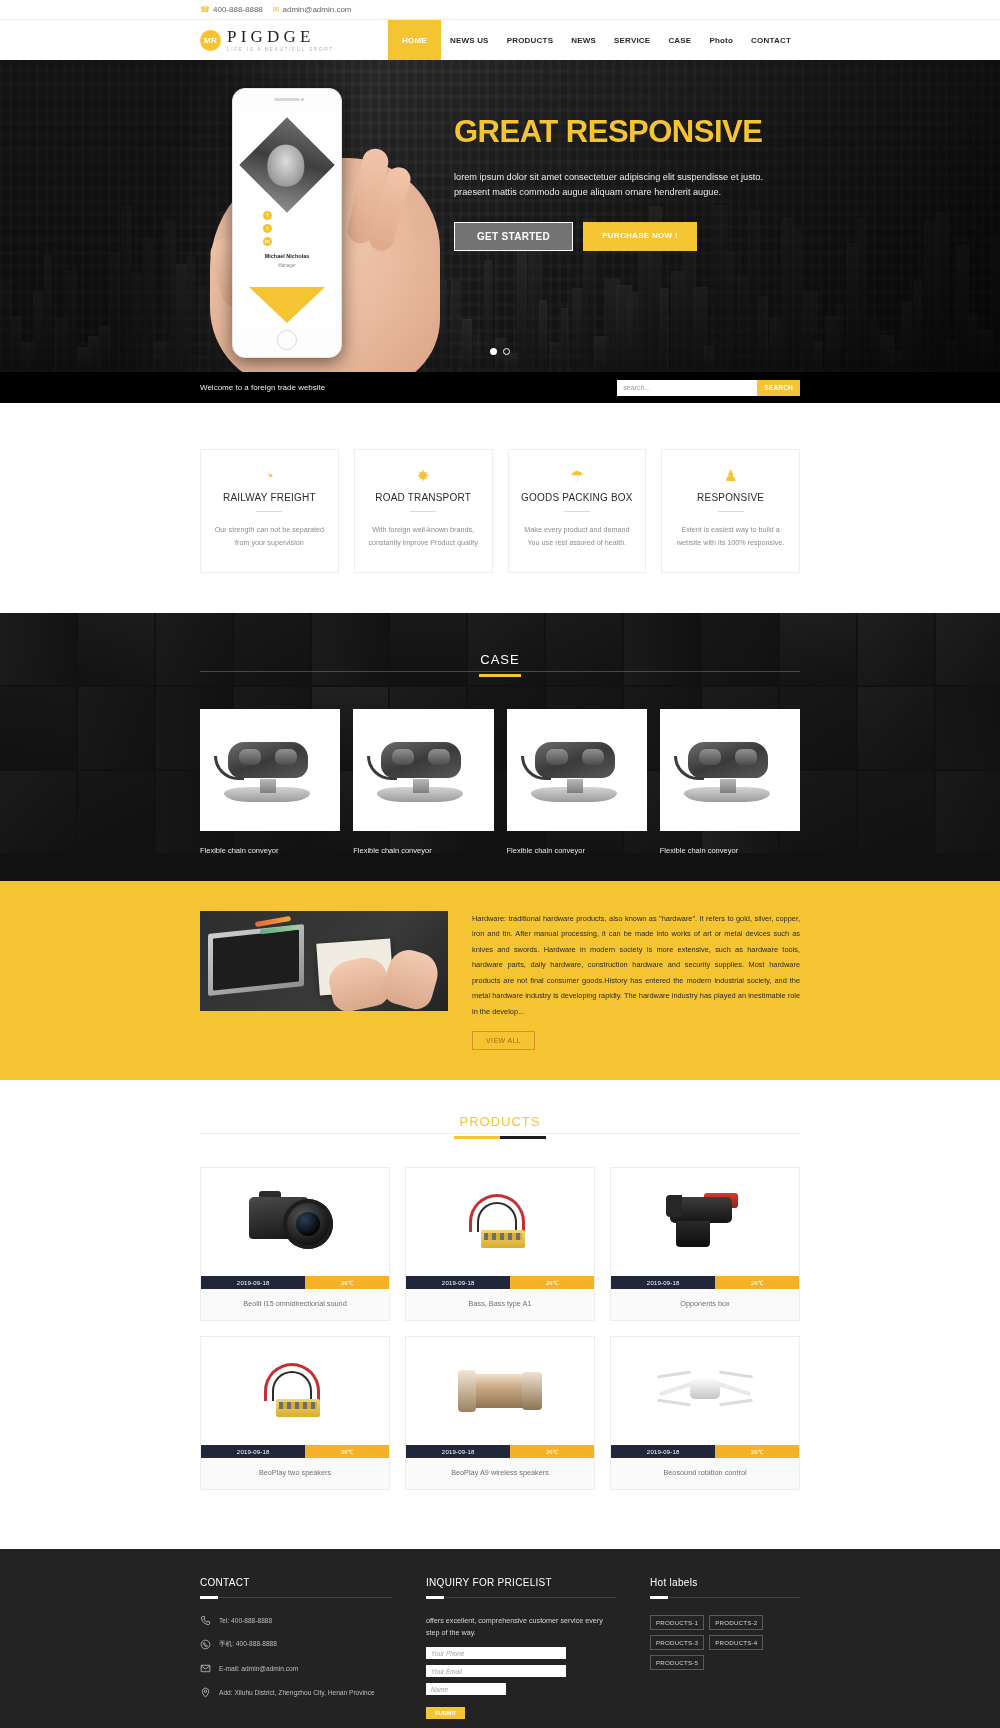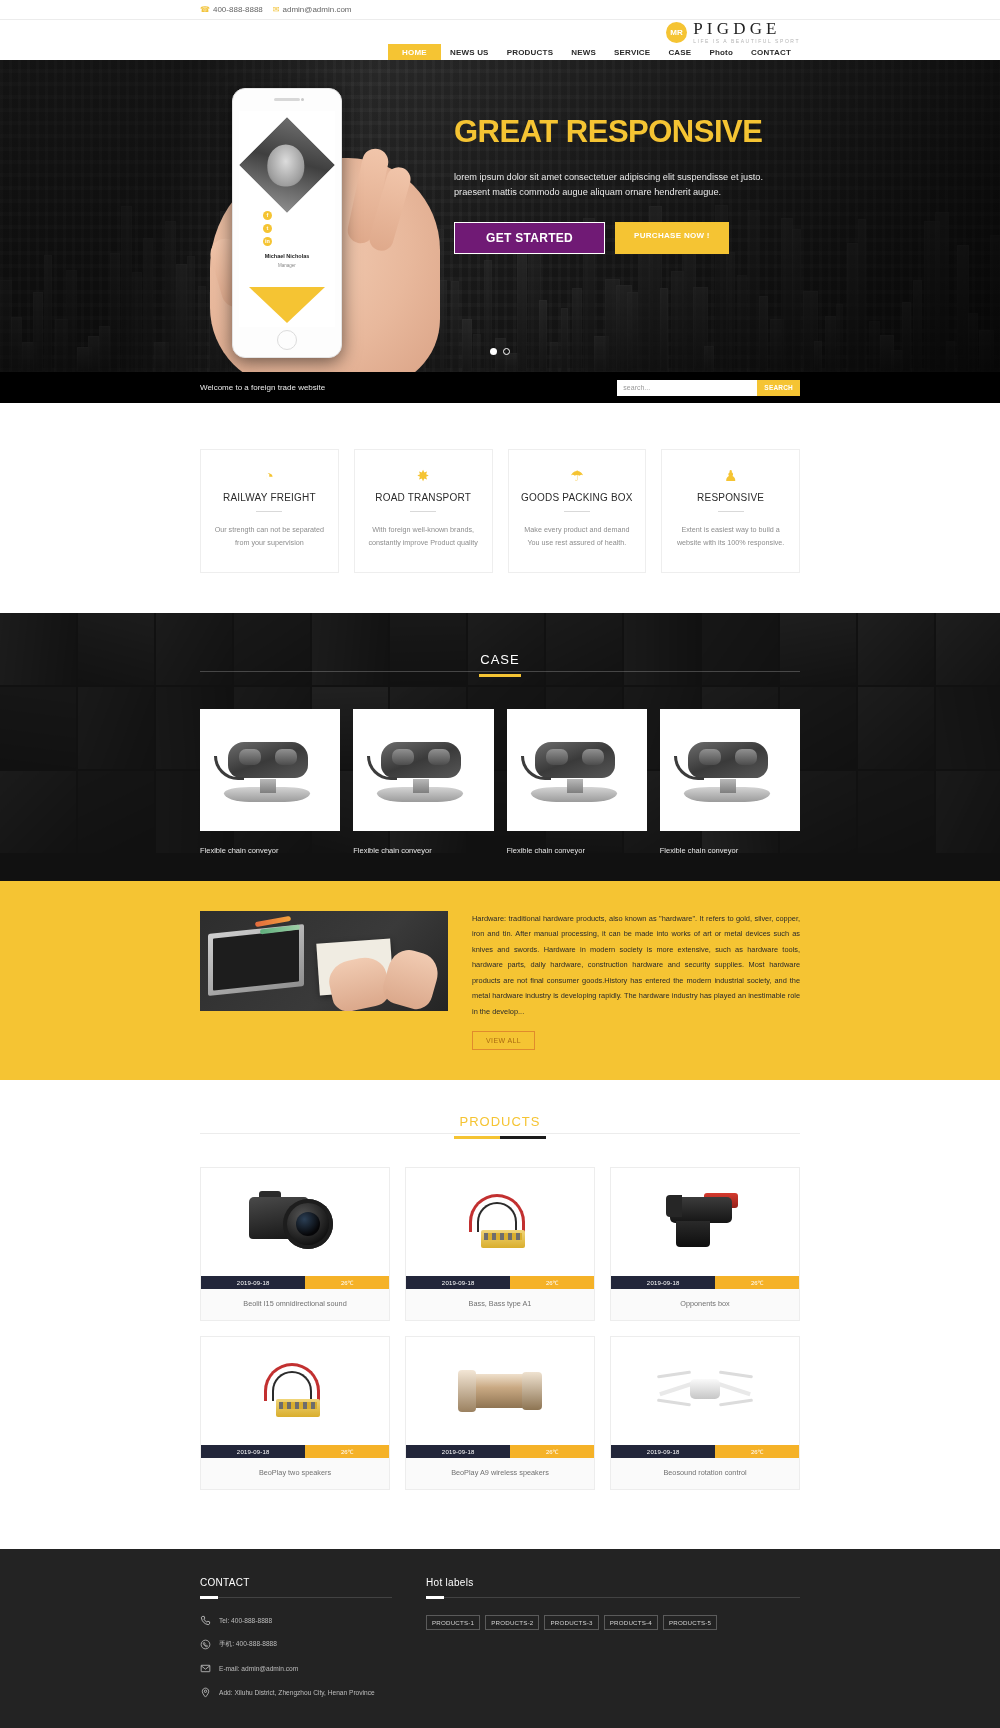--- a/index.html
+++ b/index.html
@@ -24,21 +24,21 @@
     display: flex; align-items: center; gap: 10px;
     font-size: 8px; color: #666;
   }
   .tb-item { display: flex; align-items: center; gap: 3px; }
   .tb-icon { color: #f2c43c; font-size: 8px; line-height: 1; }
 
   
   .header { height: 40px; background: #fff; }
   .header-inner {
     width: 600px; margin: 0 auto; height: 40px;
-    display: flex; align-items: flex-end; flex-direction: column;
+    display: flex; align-items: center;
   }
   .logo { display: flex; align-items: center; gap: 6px; }
   .logo-badge {
     width: 21px; height: 21px; border-radius: 50%;
     background: #f5c433; color: #fff;
     font-size: 8px; font-weight: bold; letter-spacing: .3px;
     display: flex; align-items: center; justify-content: center;
   }
   .logo-txt { line-height: 1; }
   .logo-name {
@@ -159,22 +159,22 @@
   .hero-h2 {
     font-size: 31px; font-weight: bold; letter-spacing: -.5px;
     line-height: 1.05; color: #fff; margin-top: 2px;
   }
   .hero-p {
     margin-top: 22px; font-size: 9.2px; line-height: 1.65; color: #eaeaea;
     max-width: 330px;
   }
   .hero-btns { margin-top: 22px; display: flex; gap: 10px; }
   .btn-ghost {
-    padding: 8px 31px; border: 1.5px solid #fff; color: #fff;
-    background: #701a75; font-size: 12px; font-weight: bold; letter-spacing:.3px;
+    padding: 8px 22px; border: 1.5px solid #fff; color: #fff;
+    background: #737373; font-size: 10px; font-weight: bold; letter-spacing:.3px;
   }
   .btn-yellow {
     padding: 9px 19px; background: #f5c433; color: #fff;
     font-size: 8px; font-weight: bold; letter-spacing:.3px;
   }
   .dots {
     position:absolute; left: 50%; margin-left: -10px; bottom: 17px;
     display:flex; gap: 6px; align-items:center;
   }
   .dots i { width: 7px; height:7px; border-radius:50%; display:block; }
@@ -929,20 +929,31 @@
               <svg viewBox="0 0 24 24" width="11" height="11" fill="none" stroke="currentColor" stroke-width="1.7">
                 <path d="M12 22 C12 22 19 14.5 19 9.5 C19 5.6 15.9 2.5 12 2.5 C8.1 2.5 5 5.6 5 9.5 C5 14.5 12 22 12 22 Z"></path>
                 <circle cx="12" cy="9.3" r="2.6"></circle>
               </svg>
             </span>
             <span>Add:  Xiluhu District, Zhengzhou City, Henan Province</span>
           </div>
         </div>
     </div>
 
+    <div class="fcol-2">
+      <div class="fh">INQUIRY FOR PRICELIST</div>
+      <div class="fh-rule">
+          <i></i>
+        </div>
+      <div class="fdesc">offers excellent, comprehensive customer service every step of the way.</div>
+      <input class="finput" placeholder="Your Phone" style="">
+      <input class="finput" placeholder="Your Email" style="">
+      <input class="finput sm" placeholder="Name" style="">
+      <button class="fsubmit">SUBMIT</button>
+    </div>
 
     <div class="fcol-3">
       <div class="fh">Hot labels</div>
       <div class="fh-rule">
           <i></i>
         </div>
       <div class="labels" id="hot-labels">
           <div class="label">PRODUCTS-1</div>
           <div class="label">PRODUCTS-2</div>
           <div class="label">PRODUCTS-3</div>

